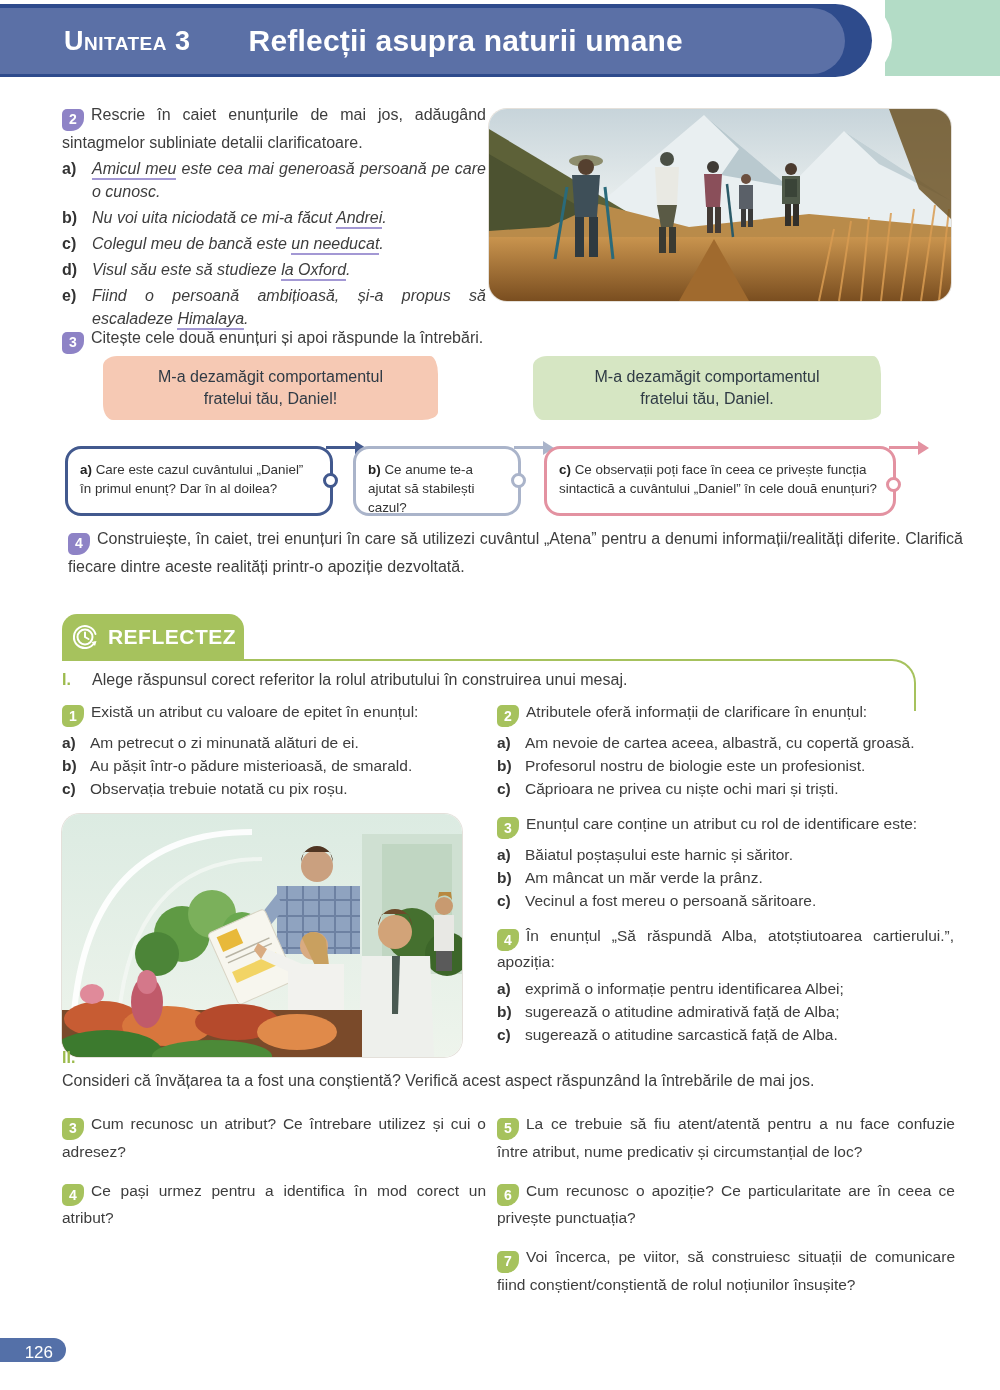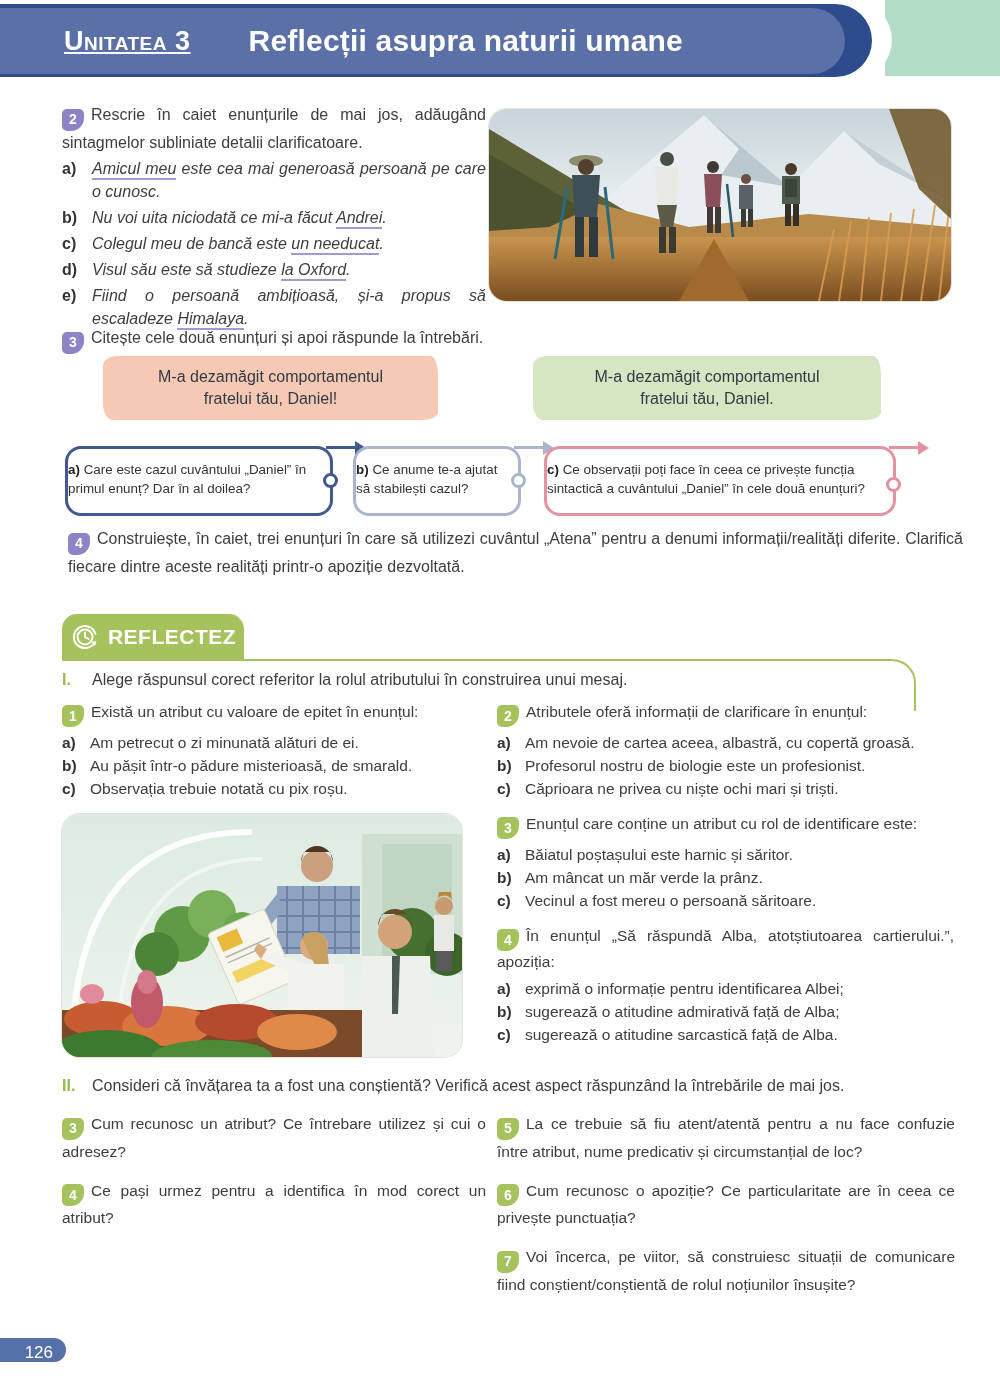--- a/index.html
+++ b/index.html
@@ -5,21 +5,21 @@
   html,body{margin:0;padding:0;background:#fff;}
   .page{position:relative;width:1000px;height:1390px;background:#fff;overflow:hidden;
         font-family:"Liberation Sans","DejaVu Sans",sans-serif;color:#3d3d3d;}
 
   
   .corner-green{position:absolute;right:0;top:0;width:115px;height:76px;background:#b3dcc6;}
   .banner-white{position:absolute;left:0;top:0;width:892px;height:80px;background:#fff;border-radius:0 46px 46px 0;}
   .banner-dark{position:absolute;left:0;top:4px;width:872px;height:73px;background:#2e4b8c;border-radius:0 42px 42px 0;}
   .banner{position:absolute;left:0;top:8px;width:845px;height:66px;background:#5b70a6;border-radius:0 38px 38px 0;
           display:flex;align-items:center;padding-left:64px;box-sizing:border-box;gap:58px;}
-  .unit-label{color:#fff;font-weight:bold;font-size:27px;font-variant:small-caps;letter-spacing:.5px;text-decoration:underline;}
+  .unit-label{color:#fff;font-weight:bold;font-size:27px;font-variant:small-caps;letter-spacing:.5px;}
   .unit-title{color:#fff;font-weight:bold;font-size:30px;letter-spacing:.2px;}
 
   
   .badge{display:inline-flex;justify-content:center;align-items:center;width:22px;height:22px;
          border-radius:5px 5px 13px 5px;color:#fff;font-weight:bold;font-size:14px;margin-right:7px;vertical-align:-4px;flex:none;}
   .badge.purple{background:#8e83c6;}
   .badge.green{background:#a6c25d;}
   .prompt{margin:0;font-size:16px;line-height:23px;text-align:justify;}
   .abc-row{display:flex;margin-top:3px;font-size:16px;line-height:23px;}
   .abc-label{flex:none;width:30px;font-weight:bold;color:#333;}
@@ -37,21 +37,21 @@
   .bubble{position:absolute;display:flex;flex-direction:column;justify-content:center;align-items:center;
           text-align:center;font-size:16px;line-height:22px;color:#2f3a45;padding:10px 6px;box-sizing:border-box;
           border-radius:14px 8px 16px 10px / 10px 18px 8px 16px;}
   .bubble::before{content:"";position:absolute;left:10px;right:14px;top:-9px;bottom:-9px;background:inherit;
           opacity:.5;transform:rotate(-1.2deg);border-radius:18px;z-index:-1;}
   .bubble-left{left:103px;top:356px;width:335px;min-height:64px;background:#f6c9b4;}
   .bubble-right{left:533px;top:356px;width:348px;min-height:64px;background:#d6e6c3;}
 
   
   .qbox{position:absolute;top:446px;height:70px;box-sizing:border-box;border:3px solid var(--c);border-radius:16px;
-        font-size:13.4px;line-height:19px;padding:11px 16px 0 0;color:#333;background:#fff;}
+        font-size:13.4px;line-height:19px;padding:11px 16px 0 12px;color:#333;background:#fff;}
   .qbox b{color:#222;}
   .qbox .arrow-line{position:absolute;top:-3px;right:-26px;width:30px;height:3px;background:var(--c);}
   .qbox .arrow-line::after{content:"";position:absolute;right:-10px;top:-5.5px;width:0;height:0;
         border-left:11px solid var(--c);border-top:7px solid transparent;border-bottom:7px solid transparent;}
   .qbox .knob{position:absolute;right:-8px;width:9px;height:9px;border-radius:50%;background:#fff;border:3px solid var(--c);}
   .qbox-a{--c:#42598e;left:65px;width:268px;}
   .qbox-b{--c:#aab4ca;left:353px;width:168px;}
   .qbox-c{--c:#e392a1;left:544px;width:352px;}
   .qbox-a .knob,.qbox-b .knob{top:24px;}
   .qbox-c .knob{top:28px;}
@@ -61,21 +61,21 @@
 
   
   .reflect-tab{position:absolute;left:62px;top:614px;width:182px;height:45px;background:#a6c25d;
         border-radius:15px 15px 0 0;display:flex;align-items:center;justify-content:center;gap:8px;}
   .reflect-tab-label{color:#fff;font-weight:bold;font-size:21px;letter-spacing:.5px;}
   .reflect-line{position:absolute;left:62px;top:659px;width:852px;height:50px;
         border-top:2.5px solid #a6c25d;border-right:2.5px solid #a6c25d;border-radius:0 24px 0 0;}
   .numbered-heading{position:absolute;display:flex;font-size:16px;line-height:23px;}
   .roman{flex:none;font-weight:bold;color:#9cbb4d;width:30px;}
   .heading-i{left:62px;top:668px;width:870px;}
-  .heading-ii{left:62px;top:1074px;width:895px;}
+  .heading-ii{left:62px;top:1046px;width:895px;flex-direction:column;}
 
   .col{position:absolute;top:701px;}
   .col-left{left:62px;width:422px;}
   .col-right{left:497px;width:457px;}
   .quiz-q{margin:0 0 4px 0;font-size:15.5px;line-height:22px;text-align:justify;}
   .opt-row{display:flex;font-size:15.5px;line-height:23px;}
   .opt-label{flex:none;width:28px;font-weight:bold;color:#333;}
   .opt-text{flex:1;text-align:justify;}
   .gap{height:13px;}
 

